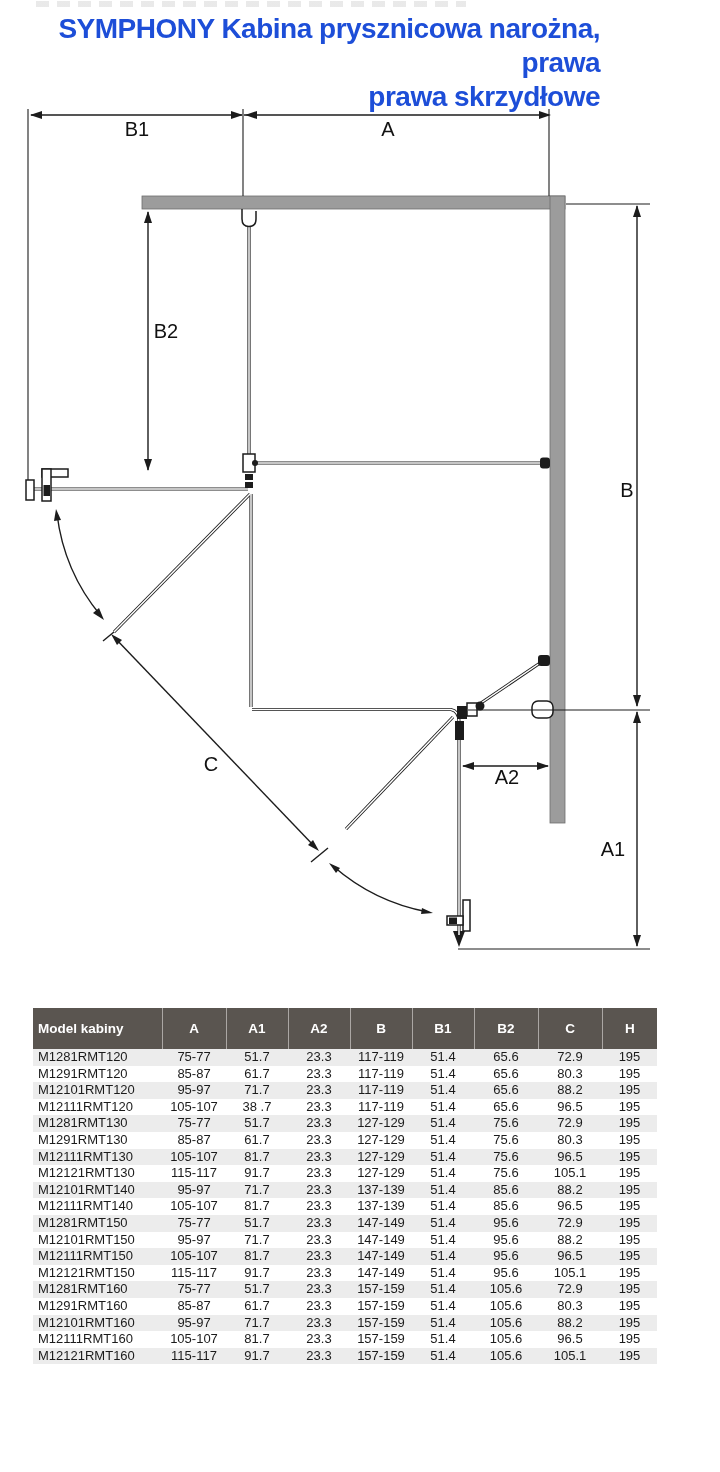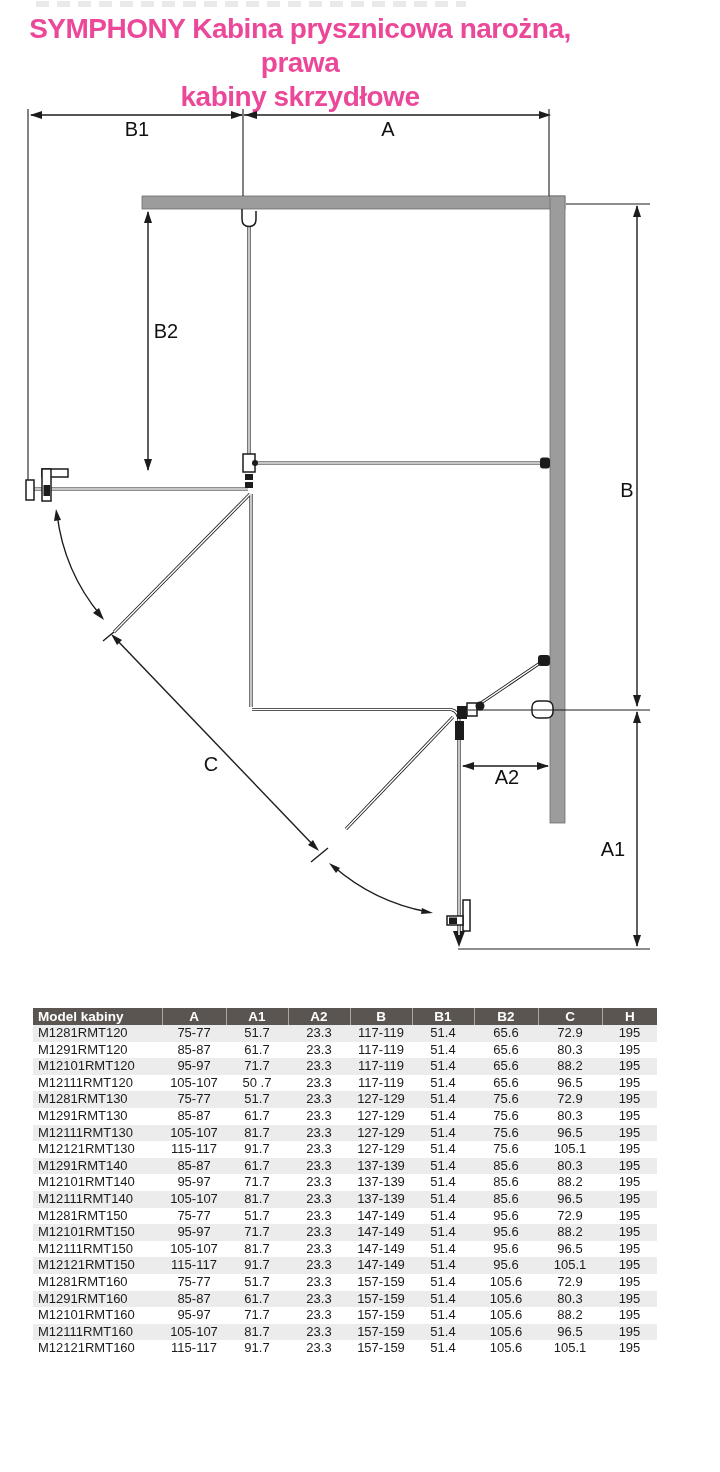--- a/index.html
+++ b/index.html
@@ -1,41 +1,41 @@
 <!DOCTYPE html>
 <html><head>
 <meta charset="utf-8">
 <style>
   html,body{margin:0;padding:0;}
   body{width:720px;height:1472px;background:#ffffff;position:relative;overflow:hidden;
        font-family:"Liberation Sans",sans-serif;}
   .artifact{position:absolute;top:1px;left:36px;width:430px;height:6px;opacity:.45;
     background:repeating-linear-gradient(90deg,#cfcfcf 0 13px,transparent 13px 21px);}
-  .title{position:absolute;top:12px;left:0;width:600px;text-align:center;
-    font-size:28px;font-weight:bold;line-height:34px;color:#ec4899;letter-spacing:-0.5px;}
+  .title{position:absolute;top:12px;left:0;width:600px;text-align:right;
+    font-size:28px;font-weight:bold;line-height:34px;color:#1d4ed8;letter-spacing:-0.5px;}
   .diagram{position:absolute;left:0;top:92px;}
   .diagram text{font-family:"Liberation Sans",sans-serif;font-size:20px;fill:#111;}
   .spec-table{position:absolute;left:33px;top:1008px;width:624px;border-collapse:collapse;
     table-layout:fixed;font-size:13px;color:#1b1b1b;}
   .spec-table thead th{background:#5a5550;color:#fff;font-weight:bold;height:17px;
-    font-size:13.5px;text-align:center;padding:0;border-right:1px solid #aba7a4;}
+    font-size:13.5px;text-align:center;padding:12px;border-right:1px solid #aba7a4;}
   .spec-table thead th:last-child{border-right:none;}
   .spec-table tbody td{height:16.6px;text-align:center;padding:0;line-height:16.6px;}
   .spec-table tbody tr:nth-child(odd){background:#ececec;}
   .spec-table tbody tr:nth-child(even){background:#ffffff;}
   .spec-table .model-col{text-align:left;padding-left:5px;}
 </style>
 </head>
 <body>
 
 <div class="artifact"></div>
 
 <div class="title">
   <div>SYMPHONY Kabina prysznicowa narożna, prawa</div>
-  <div>kabiny skrzydłowe</div>
+  <div>prawa skrzydłowe</div>
 </div>
 
 <svg class="diagram" width="720" height="880" viewBox="0 92 720 880" xmlns="http://www.w3.org/2000/svg">
 
   <g>
     <rect x="142" y="196" width="423" height="13" stroke="#6e6e6e" stroke-width="0.8" fill="#9c9c9c"></rect>
     <rect x="550" y="196" width="15" height="627" stroke="#6e6e6e" stroke-width="0.8" fill="#9c9c9c"></rect>
   </g>
 
   <g stroke="#1c1c1c" stroke-width="1.1">
@@ -193,21 +193,21 @@
         <td>23.3</td>
         <td>117-119</td>
         <td>51.4</td>
         <td>65.6</td>
         <td>88.2</td>
         <td>195</td>
       </tr>
       <tr>
         <td class="model-col">M12111RMT120</td>
         <td>105-107</td>
-        <td>50 .7</td>
+        <td>38 .7</td>
         <td>23.3</td>
         <td>117-119</td>
         <td>51.4</td>
         <td>65.6</td>
         <td>96.5</td>
         <td>195</td>
       </tr>
       <tr>
         <td class="model-col">M1281RMT130</td>
         <td>75-77</td>
@@ -246,31 +246,20 @@
         <td>115-117</td>
         <td>91.7</td>
         <td>23.3</td>
         <td>127-129</td>
         <td>51.4</td>
         <td>75.6</td>
         <td>105.1</td>
         <td>195</td>
       </tr>
       <tr>
-        <td class="model-col">M1291RMT140</td>
-        <td>85-87</td>
-        <td>61.7</td>
-        <td>23.3</td>
-        <td>137-139</td>
-        <td>51.4</td>
-        <td>85.6</td>
-        <td>80.3</td>
-        <td>195</td>
-      </tr>
-      <tr>
         <td class="model-col">M12101RMT140</td>
         <td>95-97</td>
         <td>71.7</td>
         <td>23.3</td>
         <td>137-139</td>
         <td>51.4</td>
         <td>85.6</td>
         <td>88.2</td>
         <td>195</td>
       </tr>

